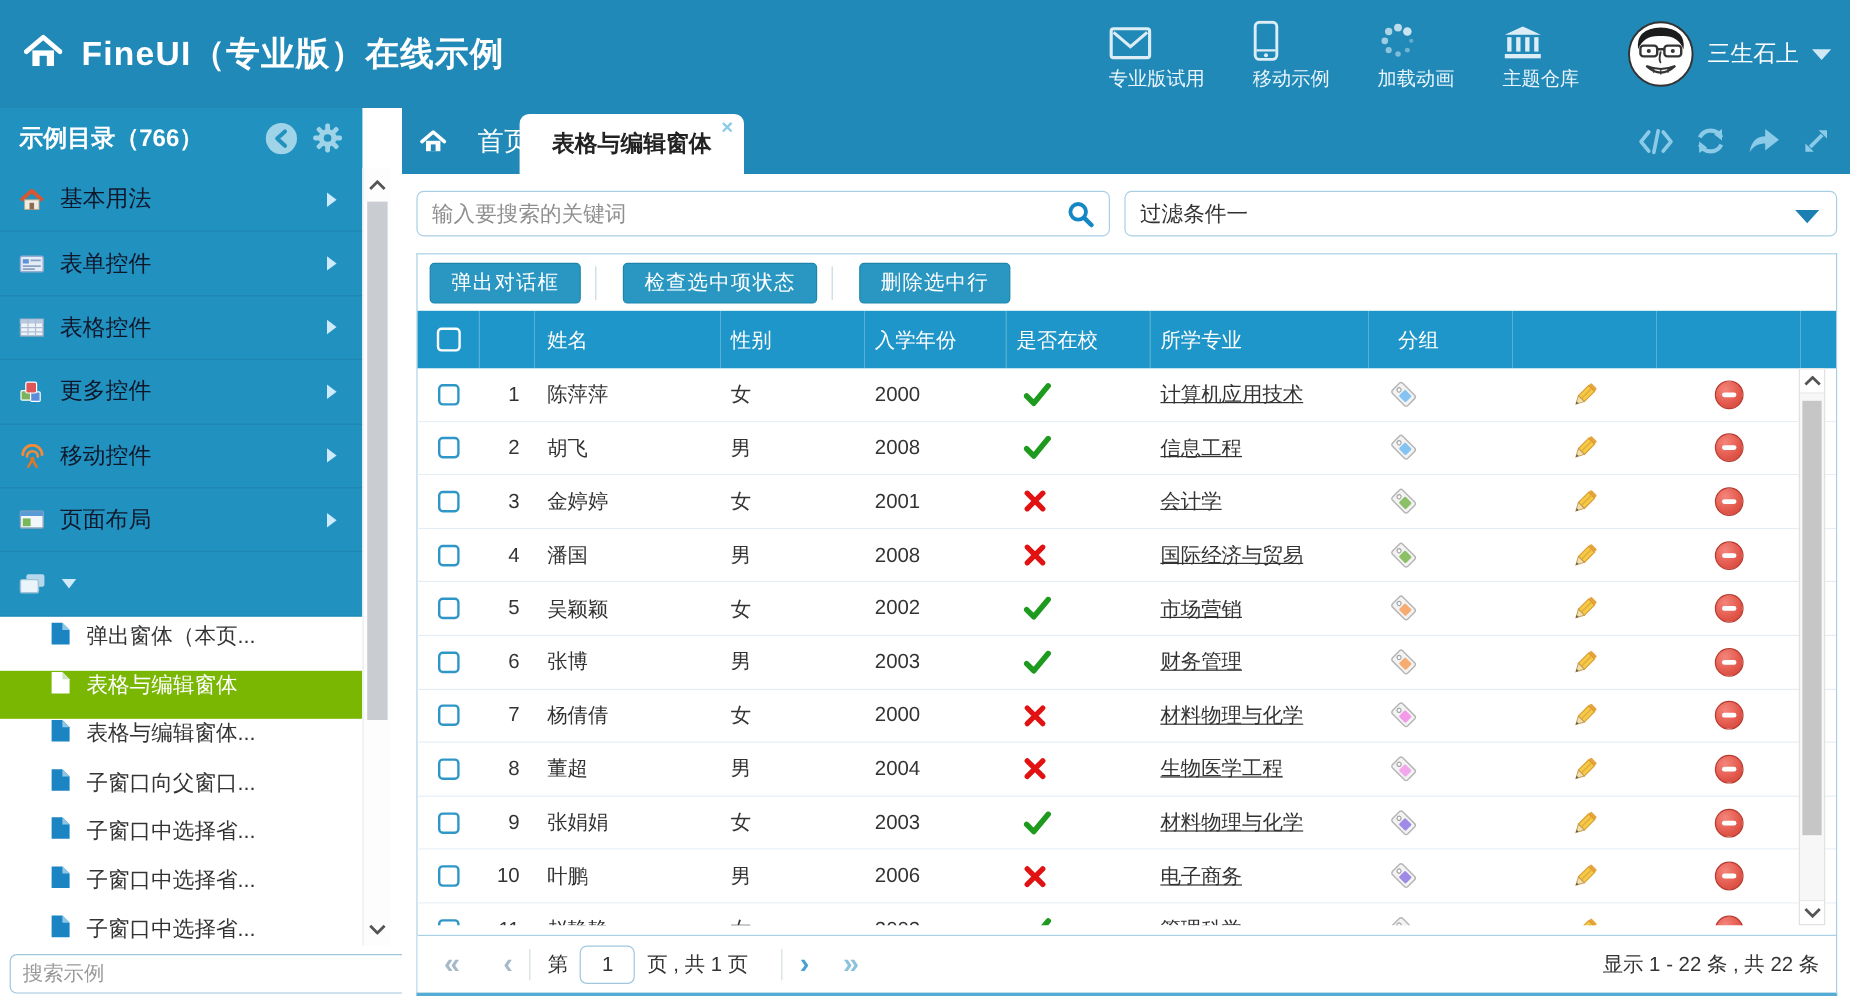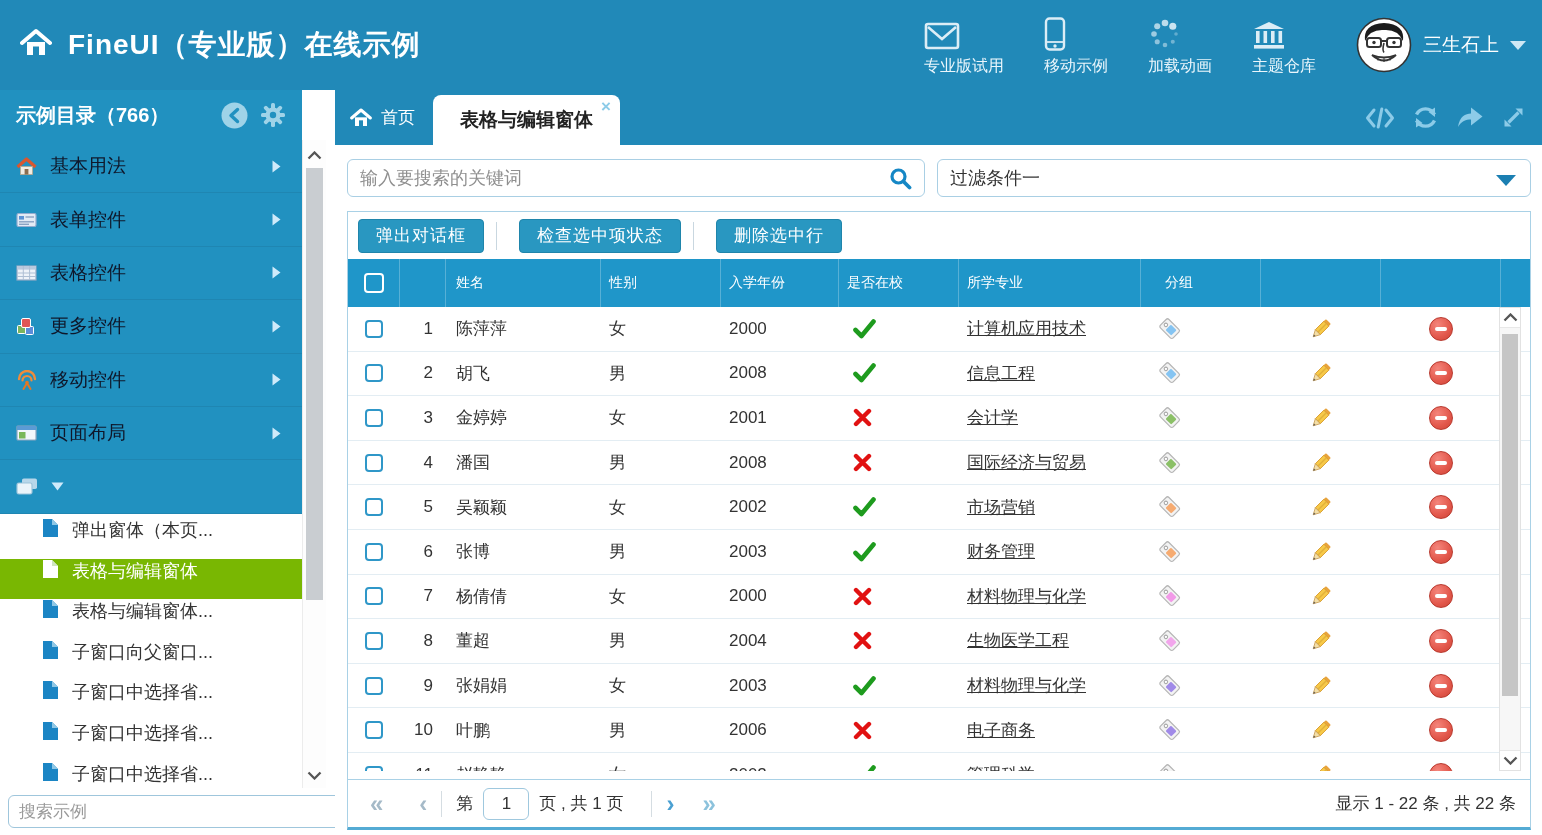--- a/index.html
+++ b/index.html
@@ -36,39 +36,39 @@
 .sinput::placeholder{color:#9a9a9a}
 .smag{position:absolute;right:20px;top:12px}
 .side-scroll{position:absolute;left:302px;top:50px;bottom:47px;width:24px;background:#fdfdfd;border-left:1px solid #ececec}
 .sthumb{position:absolute;left:3px;top:28px;width:17px;height:432px;background:#c9cdd1}
 .schev{position:absolute;left:4px;width:16px;height:16px}
 .schev.up{top:6px}.schev.dn{bottom:6px}
 
 
 .main{position:absolute;left:335px;top:90px;right:0;bottom:0;background:#fff}
 .tabstrip{position:absolute;top:0;left:0;right:0;height:55px;background:#2189b8}
-.tab-home{position:absolute;left:15px;top:0;height:55px;display:flex;align-items:center;gap:9px;color:#fff;font-size:17px;cursor:pointer}
+.tab-home{position:absolute;left:15px;top:0;height:55px;display:flex;align-items:center;gap:26px;color:#fff;font-size:22px;cursor:pointer}
 .tab-active{position:absolute;left:98px;top:5px;width:187px;height:50px;background:#fff;border-radius:8px 8px 0 0;display:flex;align-items:center;justify-content:center;font-size:19px;font-weight:bold;color:#222;cursor:pointer}
 .tab-close{position:absolute;right:9px;top:2px;color:#8ccbe8;font-weight:bold;font-size:17px;cursor:pointer}
 .tab-tools{position:absolute;right:16px;top:0;height:55px;display:flex;align-items:center;gap:17px}
 .ttool{cursor:pointer;display:flex;align-items:center}
 .content{position:absolute;top:55px;left:0;right:0;bottom:0;background:#fff}
 .kw{position:absolute;left:12px;top:14px;width:578px;height:38px}
 .kw input{width:100%;height:100%;border:1px solid #a9cfe4;border-radius:6px;font-size:18px;color:#333;padding:0 34px 0 12px;outline:none}
 .kw input::placeholder{color:#8f8f8f}
 .kwmag{position:absolute;right:13px;top:8px}
 .filter{position:absolute;left:602px;top:14px;right:11px;height:38px;border:1px solid #a9cfe4;border-radius:6px;display:flex;align-items:center;padding-left:12px;font-size:18px;color:#333;cursor:pointer}
 .fcaret{position:absolute;right:14px;top:15px;width:0;height:0;border-left:10px solid transparent;border-right:10px solid transparent;border-top:11px solid #1b7fb2}
 
 .panel{position:absolute;left:12px;top:66px;width:1184px;height:619px;background:#fff;border:1px solid #a9d1e6;border-bottom:3px solid #54abd4}
 .toolbar{height:47px;display:flex;align-items:center}
 .tbtn{height:34px;margin-left:10px;padding:0 17px;background:#2997c1;border:1px solid #1f85ab;border-radius:4px;color:#fff;font-size:17px;letter-spacing:1px;cursor:pointer;font-family:inherit}
 .tdiv{width:1px;height:28px;background:#c9d7e0;margin:0 12px}
 
-.thead{height:48px;background:#1f96c9;display:flex;align-items:center;color:#fff;font-size:14px}
+.thead{height:48px;background:#1f96c9;display:flex;align-items:center;color:#fff;font-size:17px}
 .thead>div{height:100%;display:flex;align-items:center;box-shadow:inset -1px 0 rgba(255,255,255,.25)}
 .rows{position:relative;height:464px;overflow:hidden}
 .tr{height:44.6px;display:flex;align-items:center;border-bottom:1px solid #e3edf3;font-size:17px;color:#333;background:#fff}
 .c0{width:52px;display:flex;justify-content:center}
 .c1{width:46px;justify-content:flex-end;display:flex;padding-right:13px}
 .c2{width:155px;padding-left:10px}
 .c3{width:120px;padding-left:8px}
 .c4{width:118px;padding-left:8px}
 .c5{width:120px;padding-left:14px;display:flex;align-items:center}
 .c6{width:182px;padding-left:8px}

